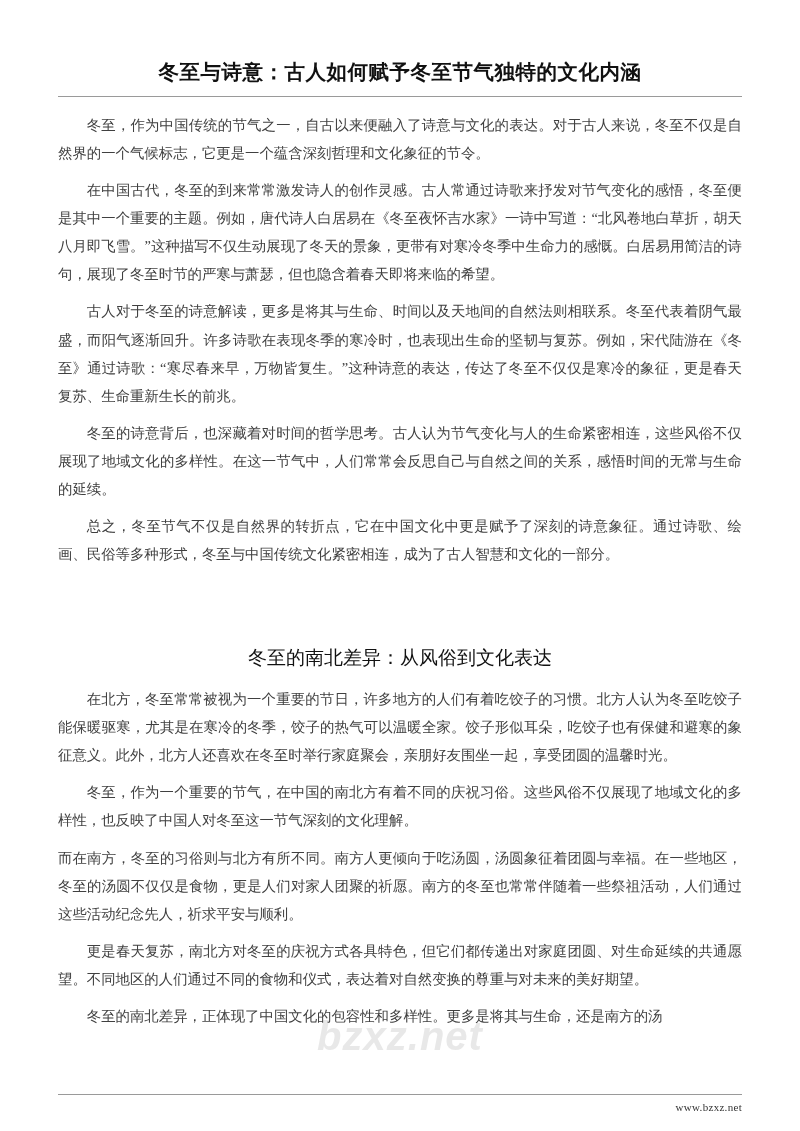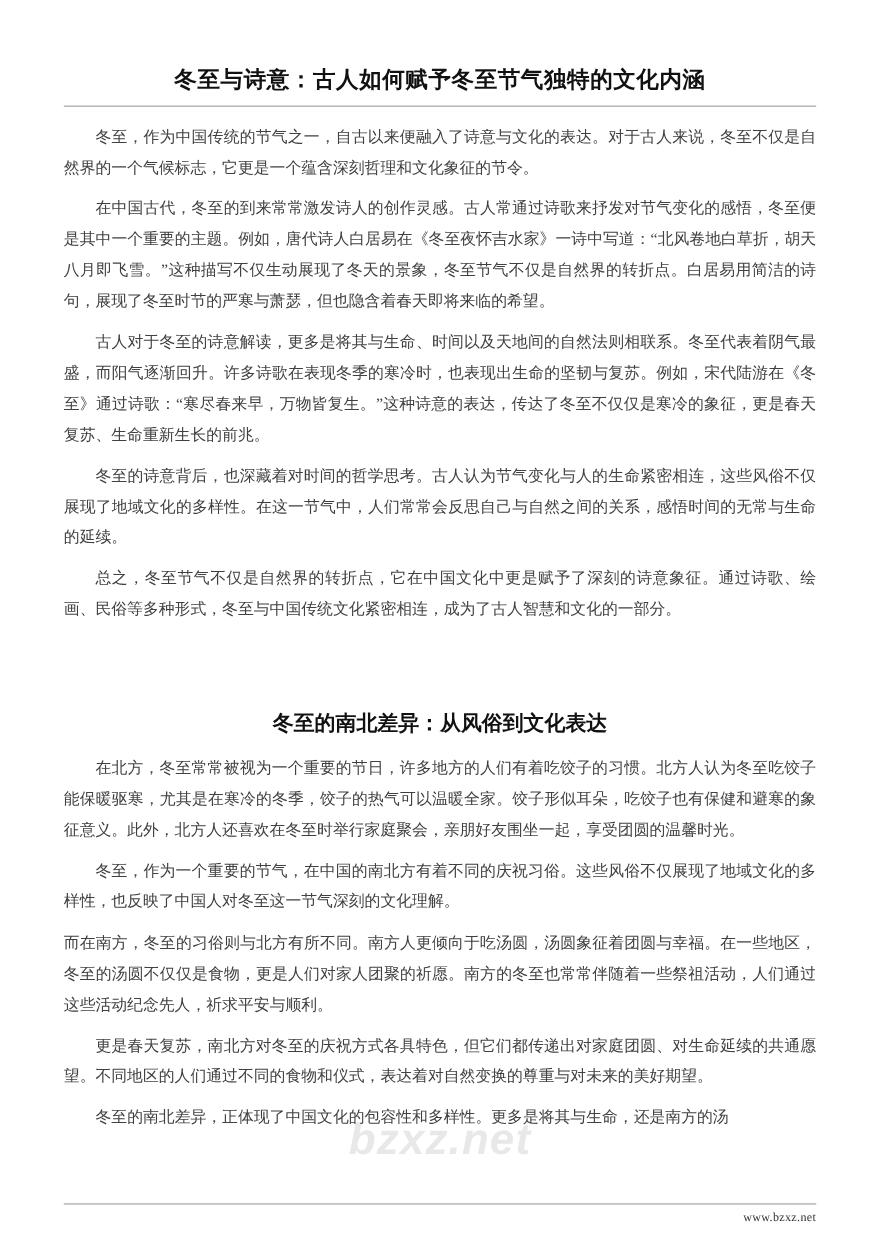--- a/index.html
+++ b/index.html
@@ -46,21 +46,21 @@
   }
   .para.indent {
     text-indent: 2em;
   }
   .section-gap {
     height: 62px;
   }
   .section-title {
     text-align: center;
     font-size: 19px;
-    font-weight: bold;
+    font-weight: normal;
     margin: 6px 0 14px 0;
     color: #111;
   }
   .watermark {
     position: absolute;
     left: 0;
     right: 0;
     bottom: 72px;
     text-align: center;
     font-family: "Liberation Sans", sans-serif;
@@ -94,21 +94,21 @@
 </style>
 </head>
 <body>
 
 <div class="page">
 
   <h1 class="doc-title">冬至与诗意：古人如何赋予冬至节气独特的文化内涵</h1>
   <div class="title-rule"></div>
 
   <p class="para indent">冬至，作为中国传统的节气之一，自古以来便融入了诗意与文化的表达。对于古人来说，冬至不仅是自然界的一个气候标志，它更是一个蕴含深刻哲理和文化象征的节令。</p>
-  <p class="para indent">在中国古代，冬至的到来常常激发诗人的创作灵感。古人常通过诗歌来抒发对节气变化的感悟，冬至便是其中一个重要的主题。例如，唐代诗人白居易在《冬至夜怀吉水家》一诗中写道：“北风卷地白草折，胡天八月即飞雪。”这种描写不仅生动展现了冬天的景象，冬至节气不仅是自然界的转折点。白居易用简洁的诗句，展现了冬至时节的严寒与萧瑟，但也隐含着春天即将来临的希望。</p>
+  <p class="para indent">在中国古代，冬至的到来常常激发诗人的创作灵感。古人常通过诗歌来抒发对节气变化的感悟，冬至便是其中一个重要的主题。例如，唐代诗人白居易在《冬至夜怀吉水家》一诗中写道：“北风卷地白草折，胡天八月即飞雪。”这种描写不仅生动展现了冬天的景象，更带有对寒冷冬季中生命力的感慨。白居易用简洁的诗句，展现了冬至时节的严寒与萧瑟，但也隐含着春天即将来临的希望。</p>
   <p class="para indent">古人对于冬至的诗意解读，更多是将其与生命、时间以及天地间的自然法则相联系。冬至代表着阴气最盛，而阳气逐渐回升。许多诗歌在表现冬季的寒冷时，也表现出生命的坚韧与复苏。例如，宋代陆游在《冬至》通过诗歌：“寒尽春来早，万物皆复生。”这种诗意的表达，传达了冬至不仅仅是寒冷的象征，更是春天复苏、生命重新生长的前兆。</p>
   <p class="para indent">冬至的诗意背后，也深藏着对时间的哲学思考。古人认为节气变化与人的生命紧密相连，这些风俗不仅展现了地域文化的多样性。在这一节气中，人们常常会反思自己与自然之间的关系，感悟时间的无常与生命的延续。</p>
   <p class="para indent">总之，冬至节气不仅是自然界的转折点，它在中国文化中更是赋予了深刻的诗意象征。通过诗歌、绘画、民俗等多种形式，冬至与中国传统文化紧密相连，成为了古人智慧和文化的一部分。</p>
 
   <div class="section-gap"></div>
 
   <h2 class="section-title">冬至的南北差异：从风俗到文化表达</h2>
 
   <p class="para indent">在北方，冬至常常被视为一个重要的节日，许多地方的人们有着吃饺子的习惯。北方人认为冬至吃饺子能保暖驱寒，尤其是在寒冷的冬季，饺子的热气可以温暖全家。饺子形似耳朵，吃饺子也有保健和避寒的象征意义。此外，北方人还喜欢在冬至时举行家庭聚会，亲朋好友围坐一起，享受团圆的温馨时光。</p>
   <p class="para indent">冬至，作为一个重要的节气，在中国的南北方有着不同的庆祝习俗。这些风俗不仅展现了地域文化的多样性，也反映了中国人对冬至这一节气深刻的文化理解。</p>

